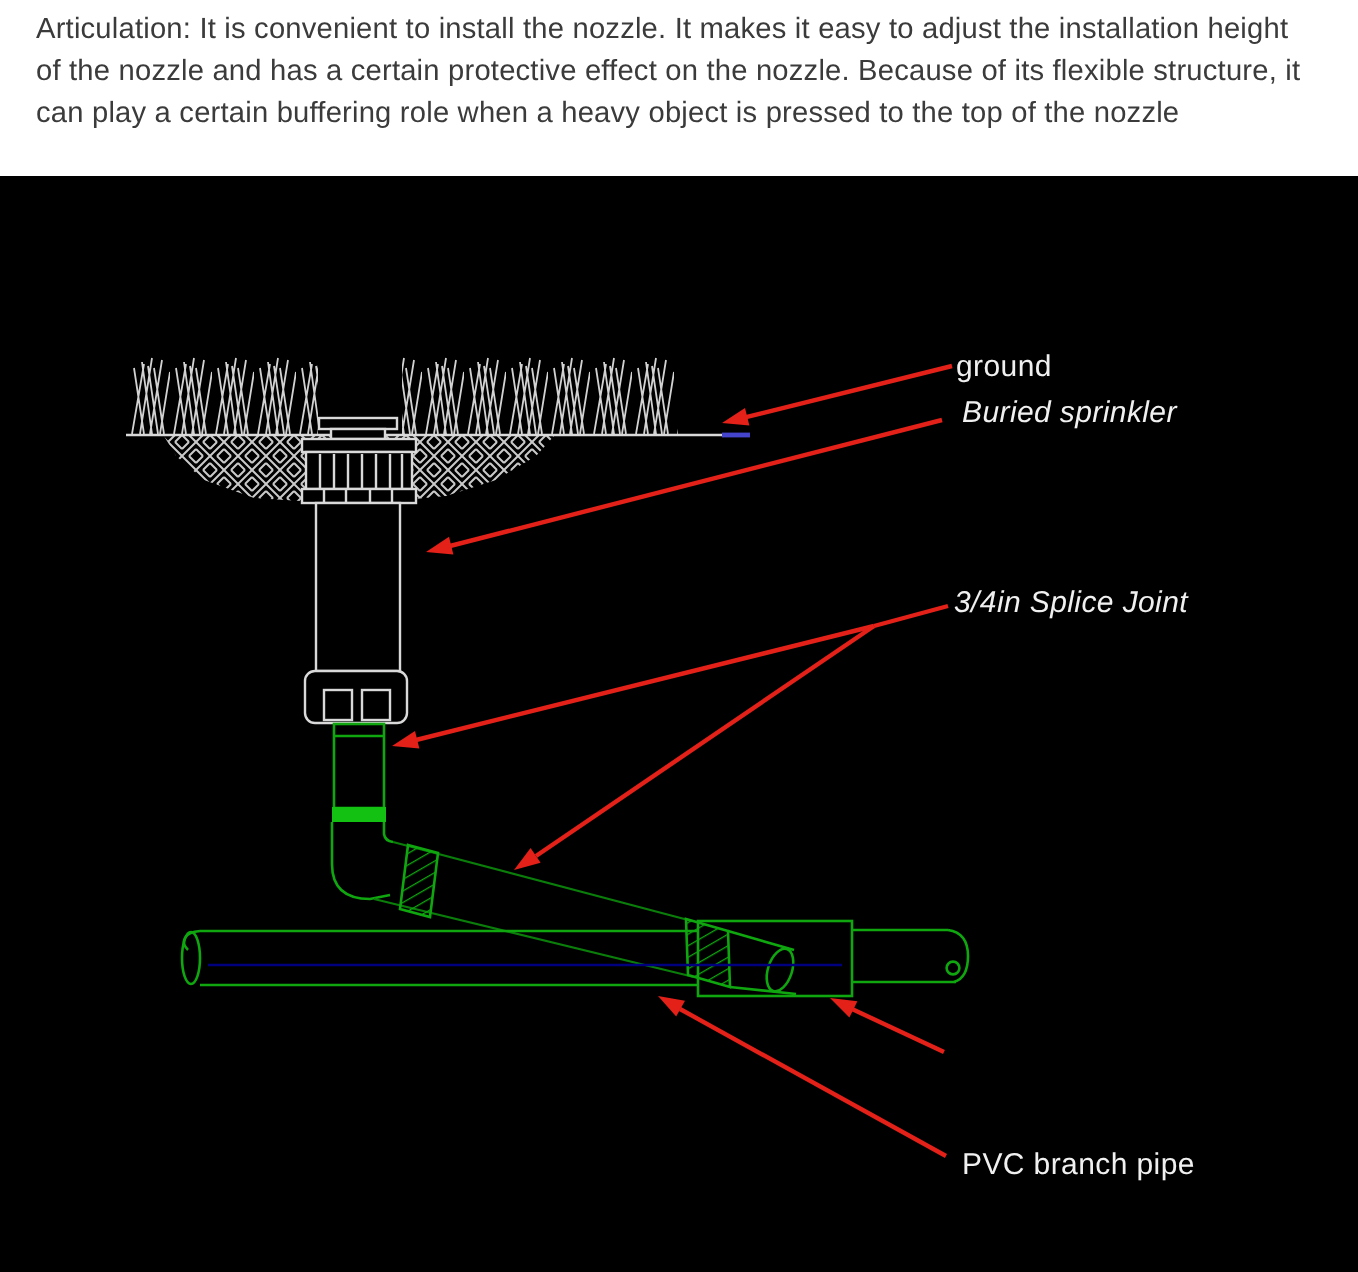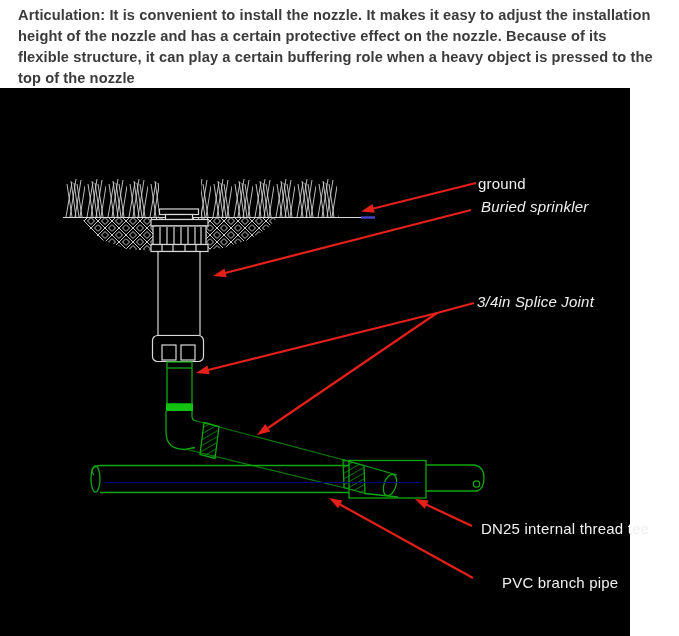--- a/index.html
+++ b/index.html
@@ -5,41 +5,40 @@
   html,body{margin:0;padding:0;}
   body{
     width:679px;height:636px;overflow:hidden;position:relative;
     background:var(--page-bg,#fff);
     font-family:"Liberation Sans",sans-serif;
   }
   .header-panel{
     position:absolute;left:0;top:0;width:679px;height:88px;
     background:var(--page-bg,#fff);box-sizing:border-box;
     padding:5px 26px 16px 18px;
-    font-weight:bold;
   }
   .header-text{
     color:var(--header-text,#3b3b3b);
     font-size:14.6px;line-height:21px;letter-spacing:0.1px;
   }
   .diagram-panel{
-    position:absolute;left:0;top:88px;width:630px;height:548px;
+    position:absolute;left:0;top:88px;width:679px;height:548px;
     background:var(--diagram-bg,#000);
   }
   .diagram-panel svg{position:absolute;left:0;top:0;}
   .diagram-label{
     position:absolute;white-space:nowrap;
     color:var(--label-text,#f0f0f0);
     font-size:15px;font-weight:500;letter-spacing:0.2px;
   }
   .lbl-ground{left:478px;top:87px;}
   .lbl-buried{left:481px;top:110px;font-style:italic;}
   .lbl-splice{left:477px;top:205px;font-style:italic;}
   .lbl-dn25{left:481px;top:432px;}
-  .lbl-pvc{left:481px;top:486px;margin-left:21px;}
+  .lbl-pvc{left:481px;top:486px;}
 
   
   .stroke-white{stroke:var(--linework-white,#d9d9d9);fill:none;stroke-width:1.2;}
   .wfill{fill:#000;}
   .stroke-grass{stroke:var(--grass-gray,#d2d2d2);fill:none;stroke-width:0.9;}
   .stroke-hatch{stroke:var(--hatch-gray,#c9c9c9);fill:none;stroke-width:1;}
   .stroke-green{stroke:var(--pipe-green,#0fa60f);fill:none;stroke-width:1.3;}
   .stroke-green-dim{stroke:var(--pipe-green-dim,#0b7d0b);fill:none;stroke-width:1.1;}
   .fill-green-band{fill:var(--pipe-green-bright,#12c112);stroke:none;}
   .stroke-blue{stroke:var(--centerline-blue,#00007e);fill:none;stroke-width:1.2;}
@@ -133,15 +132,14 @@
       <polygon points="196,285 207.5,277.5 209.7,286.3"></polygon>
       <polygon points="257,347 265.3,336.0 270.3,343.4"></polygon>
       <polygon points="415,411 428.7,412.6 424.7,420.7"></polygon>
       <polygon points="329,410 342.5,412.4 338.1,420.2"></polygon>
     </g>
   </svg>
 
   <div class="diagram-label lbl-ground">ground</div>
   <div class="diagram-label lbl-buried">Buried sprinkler</div>
   <div class="diagram-label lbl-splice">3/4in Splice Joint</div>
-  <div class="diagram-label lbl-dn25">DN25 internal thread tee</div>
   <div class="diagram-label lbl-pvc">PVC branch pipe</div>
 </div>
 
 </body></html>

